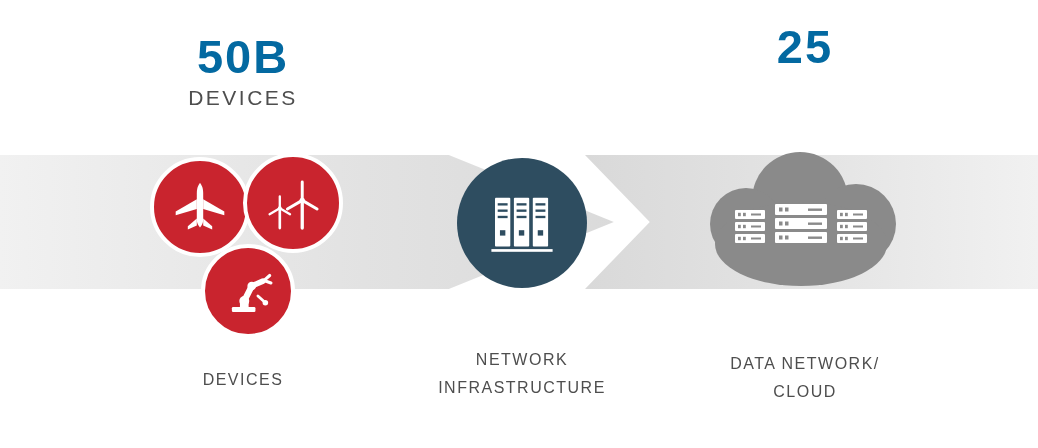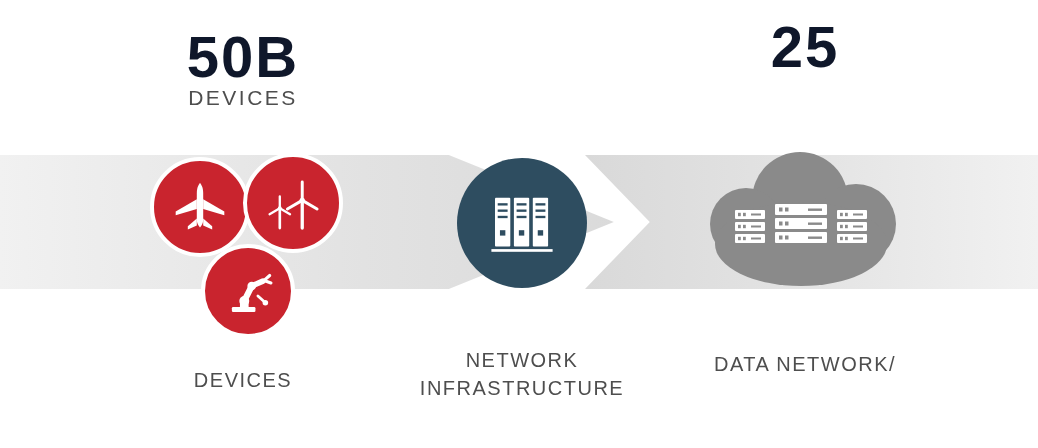--- a/index.html
+++ b/index.html
@@ -24,21 +24,21 @@
     left:585px; width:453px;
     background:linear-gradient(90deg,#d9d9d9 0%,#e5e5e5 55%,#f1f1f1 100%);
     clip-path:polygon(0 0, 100% 0, 100% 100%, 0 100%, 14.3% 50%);
   }
 
   
   .stat { position:absolute; text-align:center; }
   .stat-devices { left:128px; top:32px; width:230px; }
   .stat-zetabytes { left:690px; top:22px; width:230px; }
   .stat-value {
-    font-size:58px; font-weight:bold; color:#0f172a; letter-spacing:2px; line-height:50px;
+    font-size:47px; font-weight:bold; color:#0369a1; letter-spacing:2px; line-height:50px;
   }
   .stat-label {
     margin-top:4px; font-size:21px; color:#4e4e4e; letter-spacing:2.5px;
   }
 
   
   .circle {
     position:absolute; border-radius:50%;
     display:flex; align-items:center; justify-content:center;
   }
@@ -49,21 +49,21 @@
   .circle-robot   { left:201px; top:244px; width:94px;  height:94px;  }
   .circle-network { left:457px; top:158px; width:130px; height:130px; }
   .circle svg { display:block; }
 
   
   .cloud-svg { position:absolute; left:688px; top:150px; }
 
   
   .node-label {
     position:absolute; text-align:center;
-    font-size:20px; color:#4e4e4e; letter-spacing:1.5px; line-height:28px;
+    font-size:16px; color:#4e4e4e; letter-spacing:1.5px; line-height:28px;
   }
   .label-devices { left:148px; top:366px; width:190px; }
   .label-network { left:402px; top:346px; width:240px; }
   .label-cloud   { left:695px; top:350px; width:220px; }
 </style>
 </head>
 <body>
 
 <div class="canvas">
 
@@ -204,15 +204,16 @@
 
   <div class="node-label label-devices">
     <span>DEVICES</span>
   </div>
   <div class="node-label label-network">
     <span style="display:block">NETWORK</span>
     <span style="display:block">INFRASTRUCTURE</span>
   </div>
   <div class="node-label label-cloud">
     <span style="display:block">DATA NETWORK/</span>
+    <span style="display:block">CLOUD</span>
   </div>
 
 </div>
 
 </body></html>

